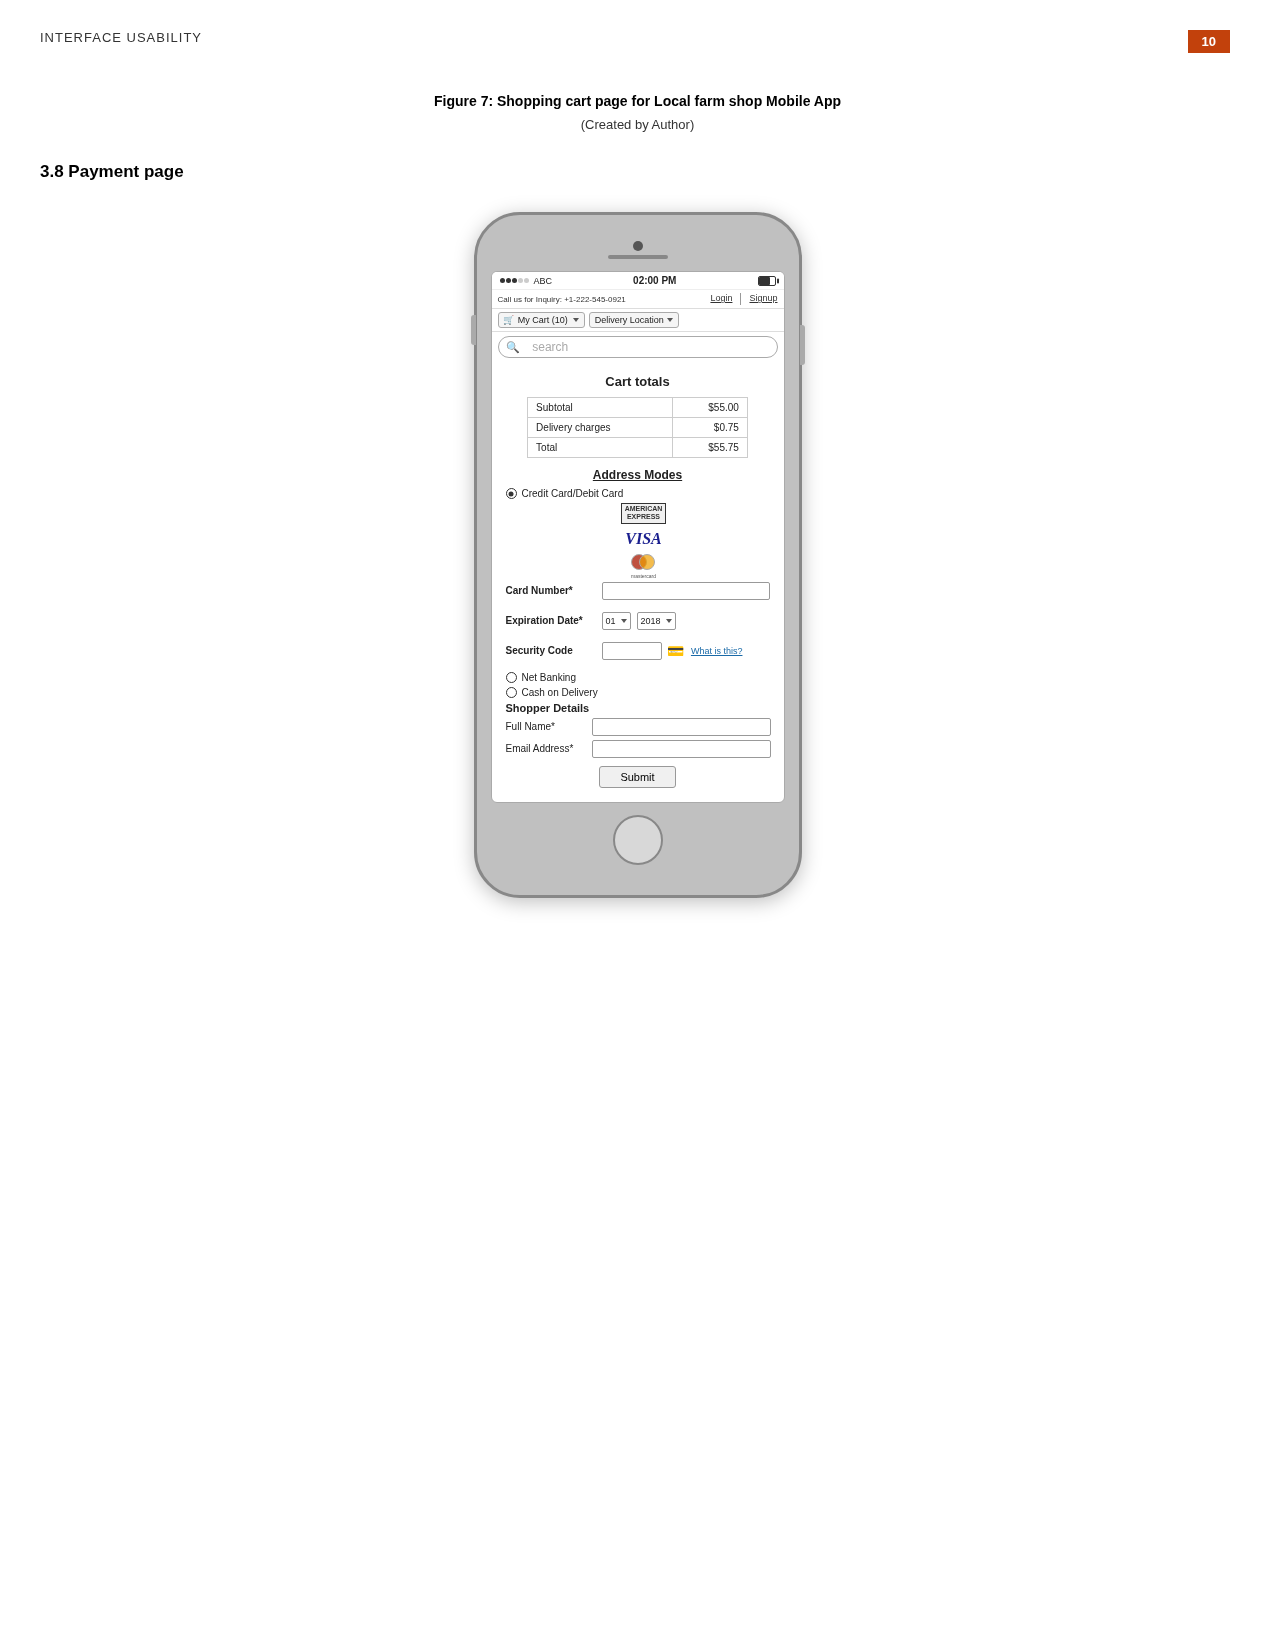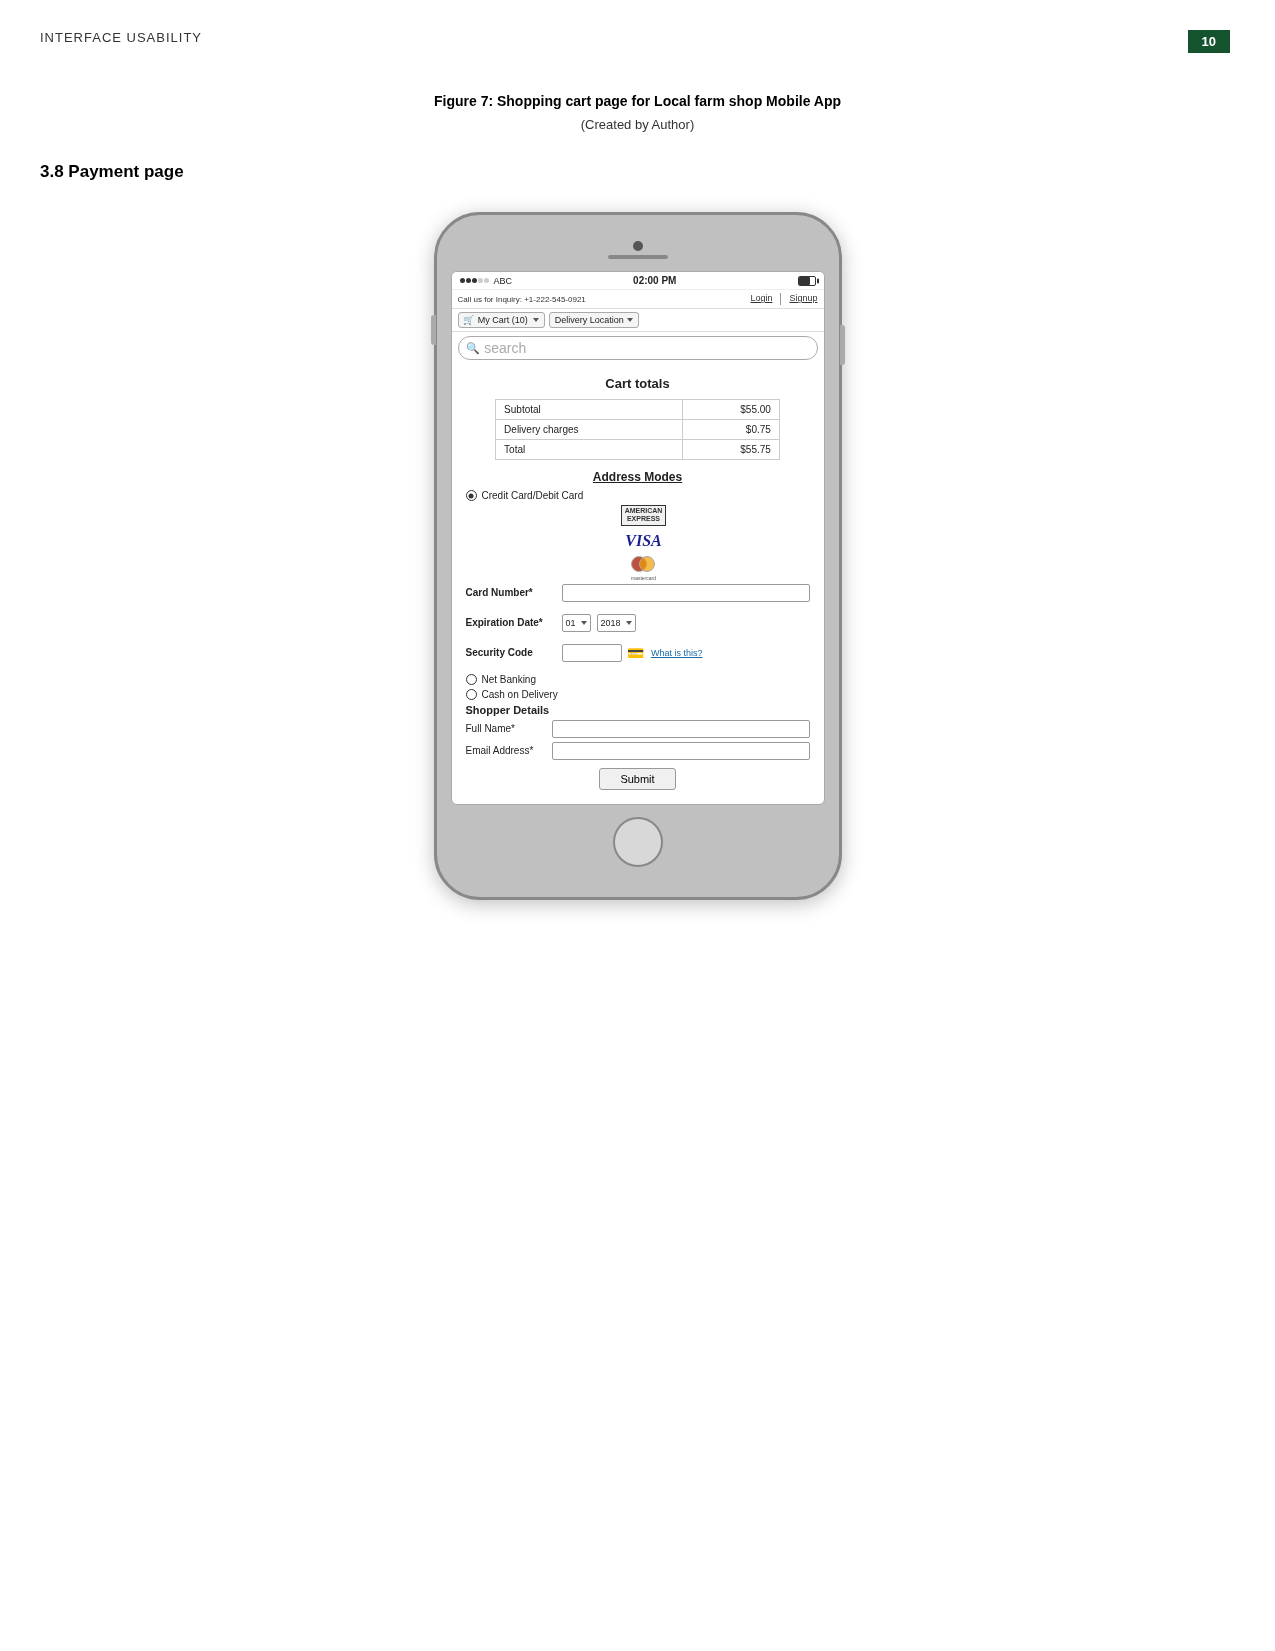--- a/index.html
+++ b/index.html
@@ -17,21 +17,21 @@
       justify-content: space-between;
       align-items: flex-start;
       padding: 30px 45px 10px 40px;
     }
     .interface-label {
       font-size: 13px;
       color: #333;
       letter-spacing: 1px;
     }
     .page-number-box {
-      background: #14532d;
+      background: #c2410c;
       color: #fff;
       font-size: 13px;
       padding: 4px 14px;
       font-weight: bold;
     }
 
     
     .figure-caption {
       text-align: center;
       font-size: 14px;
@@ -53,21 +53,21 @@
       margin: 0 40px 30px 40px;
     }
 
     
     .phone-container {
       display: flex;
       justify-content: center;
       margin: 0 auto;
     }
     .phone-outer {
-      width: 408px;
+      width: 328px;
       background: #c0c0c0;
       border-radius: 46px;
       border: 3px solid #888;
       padding: 20px 14px 30px 14px;
       box-shadow: 0 4px 20px rgba(0,0,0,0.25);
       position: relative;
     }
     
     .phone-top-notch {
       display: flex;
@@ -193,21 +193,21 @@
       display: flex;
       align-items: center;
       margin: 4px 6px;
       border: 1px solid #aaa;
       border-radius: 14px;
       padding: 3px 8px;
       gap: 4px;
       background: #fff;
     }
     .search-icon { font-size: 11px; color: #666; }
-    .search-text { font-size: 14px; color: #aaa; }
+    .search-text { font-size: 12px; color: #aaa; margin-left: 8px; }
 
     
     .screen-content {
       padding: 6px 8px;
     }
 
     
     .cart-totals-title {
       text-align: center;
       font-size: 13px;

